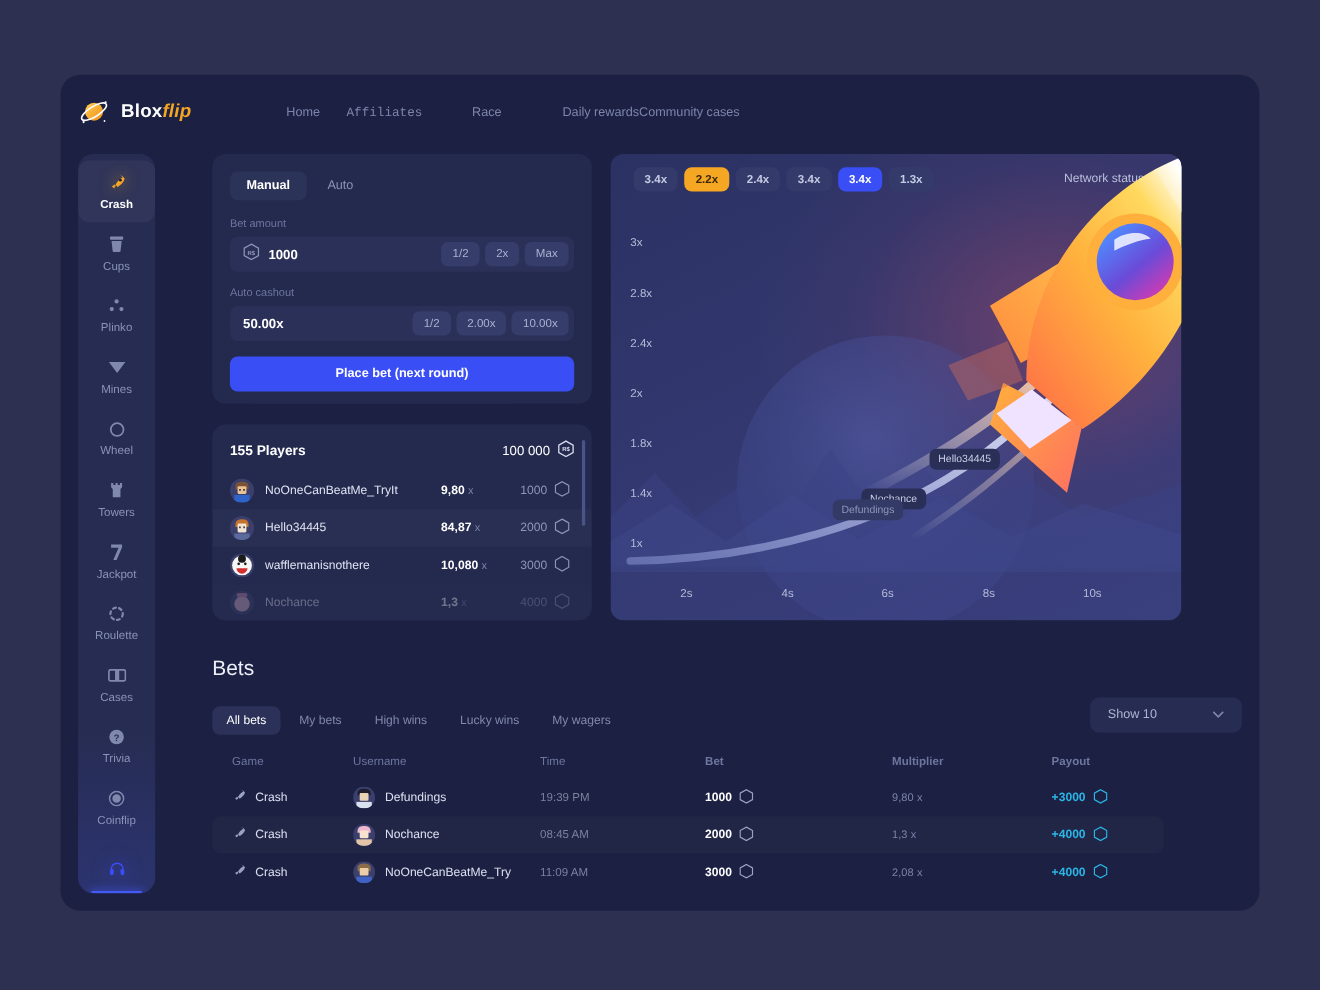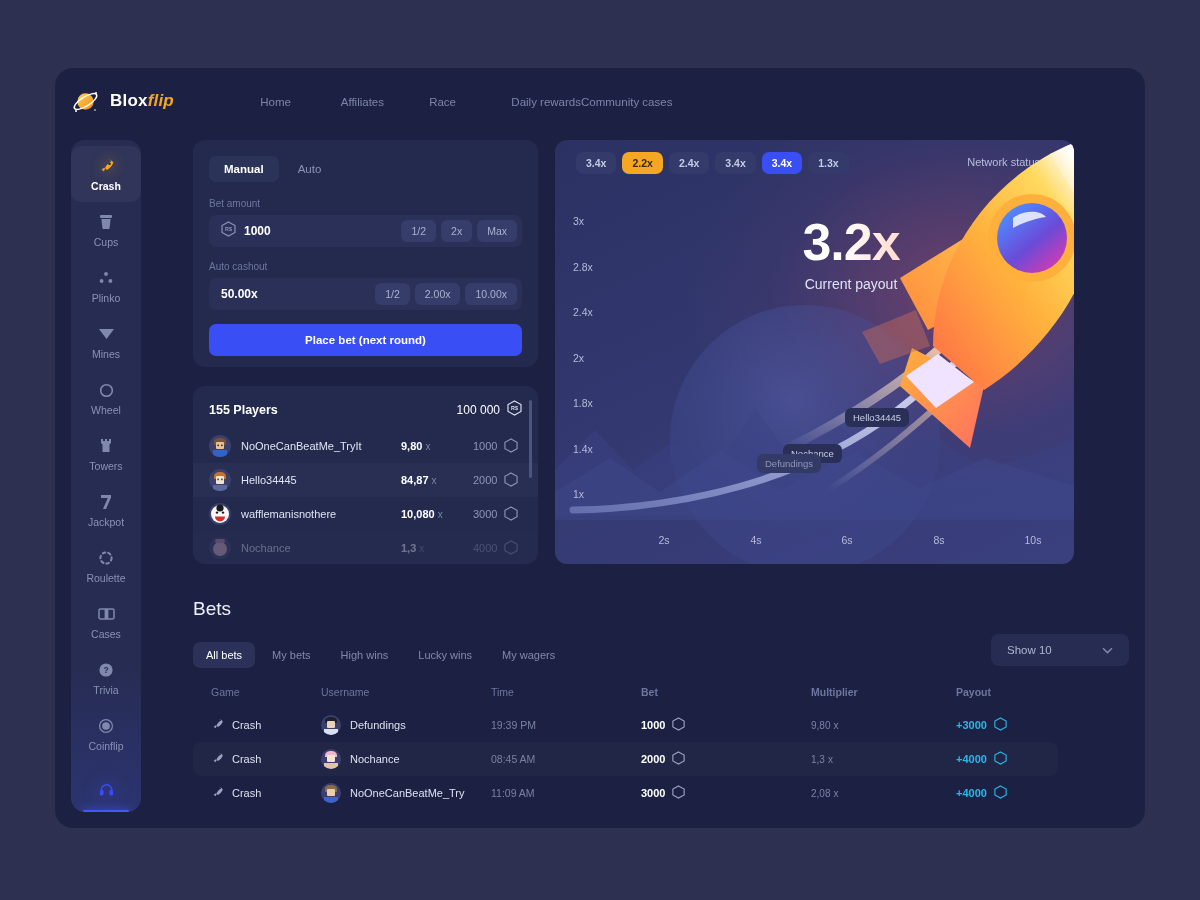--- a/index.html
+++ b/index.html
@@ -27,21 +27,21 @@
   .brand-logo { width: 30px; height: 30px; position: relative; }
   .brand-name { font-size: 17px; font-weight: bold; color: #fff; letter-spacing: .2px; }
   .brand-name i { color: #f5a623; font-style: italic; font-weight: bold; }
   .nav { position: absolute; left: 140px; top: 24px; display: flex; }
   .nav-item {
     font-size: 11.5px; color: #7d85ab; padding: 4px 0; cursor: pointer;
     white-space: nowrap;
     text-align: right;
   }
   .nav-item:nth-child(1){ width: 96px; }
-  .nav-item:nth-child(2){ width: 93px; }
+  .nav-item:nth-child(2){ width: 93px; font-family: Liberation Mono, monospace; }
   .nav-item:nth-child(3){ width: 72px; }
   .nav-item:nth-child(4){ width: 125px; }
 
   
   .sidebar {
     position: absolute; left: 16px; top: 72px;
     width: 70px; height: 672px;
     background: linear-gradient(180deg,#272c52 0%,#272c52 78%,#2c3470 100%);
     border-radius: 14px;
     padding-top: 6px;
@@ -133,21 +133,21 @@
   .hbtn.b { background:#3a4ef5; color:#fff; }
   .netstat {
     position:absolute; right:20px; top:16px; font-size:11px; color:#b8bedb;
     display:flex; align-items:center; gap:8px;
   }
   .netdot { width:6px; height:6px; border-radius:50%; background:#2fc2b3; }
 
   .plot { position:absolute; left:0; top:0; width:100%; height:100%; }
   .yax { position:absolute; left:18px; top:55px; width:44px; }
   .ytk { position:absolute; font-size:10.5px; color:#b5bbd8; }
-  .xax { position:absolute; left:0; bottom:14px; width:100%; height:16px;margin-left:40px; }
+  .xax { position:absolute; left:0; bottom:14px; width:100%; height:16px; }
   .xtk { position:absolute; font-size:10.5px; color:#b5bbd8; transform:translateX(-50%); }
 
   .payout {
     position:absolute; left:196px; top:72px; width:200px; text-align:center;
     pointer-events:none;
   }
   .payout .big {
     font-size:52px; font-weight:bold; letter-spacing:-1px;
     background:linear-gradient(100deg,#ffffff 45%,#ffe0d4 70%,#ffc9b4 100%);
     -webkit-background-clip:text; background-clip:text; color:transparent;
@@ -571,24 +571,20 @@
 
       <path d="M145 228 C145 130, 215 42, 312 16 C330 112, 286 214, 196 272 Z" fill="url(#body)"></path>
       <path d="M262 36 C292 24, 306 20, 314 17 C318 48, 314 78, 304 104 Z" fill="url(#nose)"></path>
       <path d="M150 236 L118 258 L148 290 L186 264 Z" fill="#efe3ff"></path>
 
       <circle cx="244" cy="120" r="44" fill="#ffb03c"></circle>
       <circle cx="244" cy="120" r="35" fill="url(#win)"></circle>
       <path d="M225 100 C236 92, 252 92, 258 99 C248 100, 234 105, 225 110 Z" fill="#ffffff" opacity=".8"></path>
     </svg>
 
-    <div class="payout">
-      <div class="big">3.2x</div>
-      <div class="sub">Current payout</div>
-    </div>
 
     <span class="tag" style="left:290px; top:268px">Hello34445</span>
     <span class="tag" style="left:228px; top:304px">Nochance</span>
     <span class="tag dim" style="left:202px; top:314px">Defundings</span>
   </div>
 
   <div class="bets-title">Bets</div>
 
   <div class="bets-tabs">
     <div class="btab on">All bets</div>

